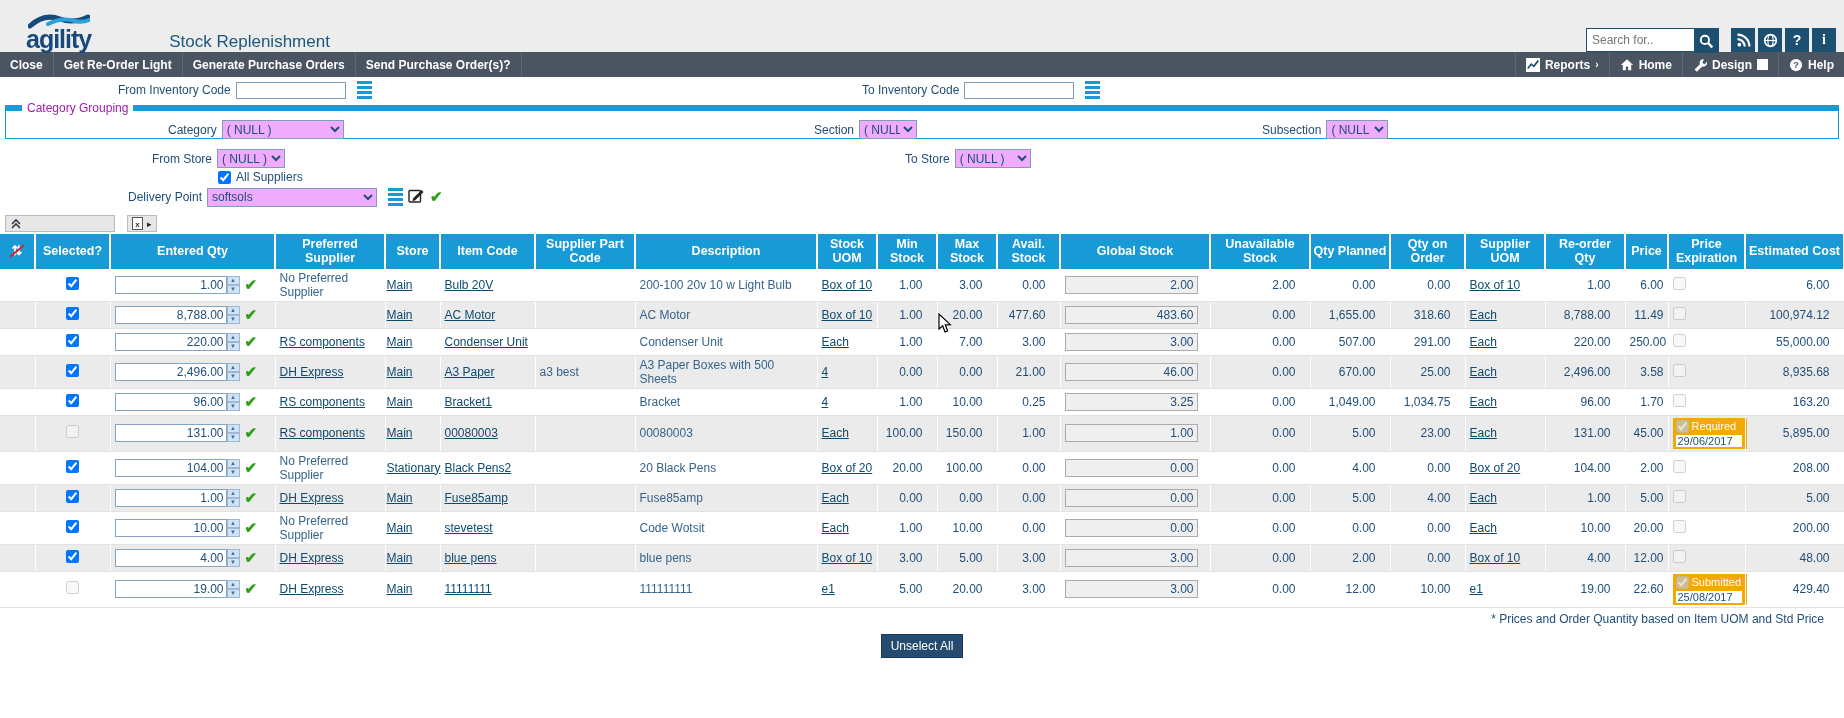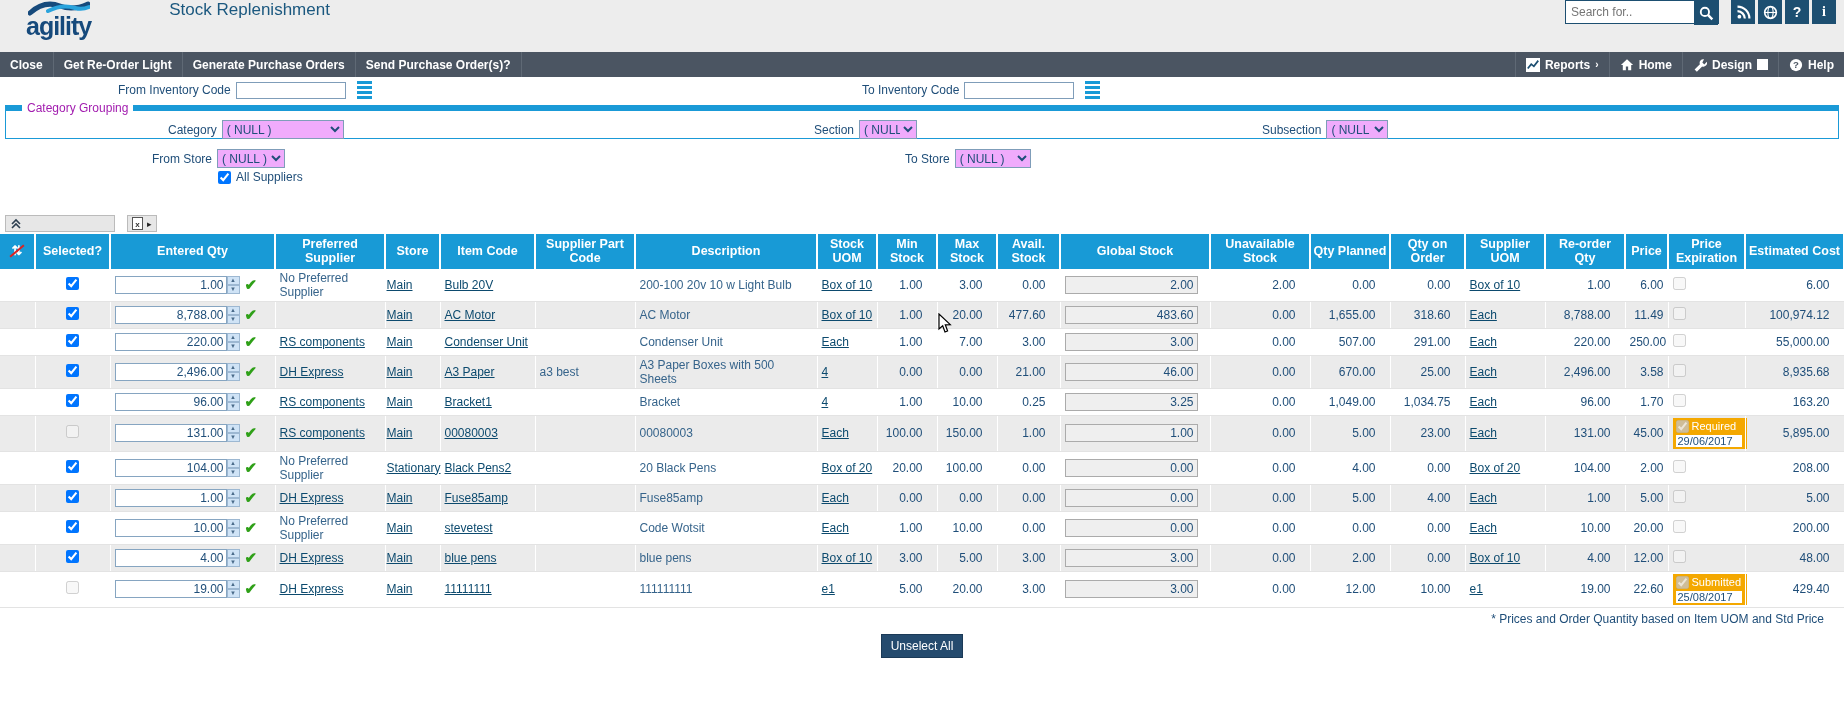--- a/index.html
+++ b/index.html
@@ -1,26 +1,26 @@
 <!DOCTYPE html>
 <html><head>
 <meta charset="utf-8">
 <style>
   * { box-sizing: border-box; margin:0; padding:0; }
   html,body { width:1844px; height:718px; overflow:hidden; background:#fff;
     font-family:"Liberation Sans", sans-serif; }
   
-  .tophdr { height:52px; background:#ededed; display:flex; align-items:flex-start; position:relative; }
+  .tophdr { height:52px; background:#ededed; display:flex; align-items:flex-end; position:relative; }
   .logo { margin-left:26px; display:flex; flex-direction:column; align-items:center; line-height:1; }
   .logo svg { width:62px; height:16px; display:block; }
   .logo-text { font-size:25px; font-weight:bold; color:#164a7c; letter-spacing:-1px; margin-top:-2px; }
   .page-title { margin-left:78px; font-size:17px; color:#1b587f; }
   .hdr-right { margin-left:auto; margin-right:8px; display:flex; align-items:center; gap:3px; }
   .searchwrap { display:flex; border:1px solid #1d4f71; background:#fff; height:24px; }
-  .searchwrap input { border:none; outline:none; width:128px; font-size:12px; padding:0 5px; color:#333; }
+  .searchwrap input { border:none; outline:none; width:107px; font-size:12px; padding:0 5px; color:#333; }
   .sqbtn { width:24px; height:24px; background:#1d4f71; color:#fff; display:flex; align-items:center;
     justify-content:center; font-weight:bold; font-size:14px; cursor:pointer; }
   .sqbtn svg { width:15px; height:15px; }
   
   .toolbar { height:25px; background:#4b5562; display:flex; align-items:stretch; color:#fff;
     font-size:12px; font-weight:bold; }
   .tbtn { display:flex; align-items:center; gap:5px; padding:0 10px; border-right:1px solid #5f6975; cursor:pointer; white-space:nowrap; }
   .tb-right { margin-left:auto; display:flex; }
   .tb-right .tbtn { border-left:1px solid #5f6975; border-right:none; }
   .tbtn svg { width:14px; height:14px; }
@@ -230,20 +230,39 @@
     <select style="width:76px">
       <option>( NULL )</option>
     </select>
   </div>
 
   <div class="fgroup" style="left:218px; top:93px;">
     <input type="checkbox" checked="" style="">
     <label>All Suppliers</label>
   </div>
 
+  <div class="fgroup" style="left:128px; top:110px;">
+    <label>Delivery Point</label>
+    <select style="width:170px">
+      <option>softsols</option>
+    </select>
+    <span class="listicon">
+        <i></i>
+        <i></i>
+        <i></i>
+        <i></i>
+      </span>
+    <span class="editicon">
+      <svg viewBox="0 0 17 17">
+        <rect x="1" y="3.5" width="11.5" height="11.5" fill="#fff" stroke="#222" stroke-width="1.4" rx="1"></rect>
+        <path d="M5 11.5 L13.5 3 L15.5 5 L7 13.5 L4.6 14 Z" fill="#222"></path>
+      </svg>
+    </span>
+    <span class="gcheck">✔</span>
+  </div>
 </div>
 
 <div class="gridtools">
   <div class="gt-box wide">
     <svg viewBox="0 0 12 12">
       <polyline points="2,6 6,2 10,6" fill="none" stroke="#2c3e50" stroke-width="1.6"></polyline>
       <polyline points="2,10 6,6 10,10" fill="none" stroke="#2c3e50" stroke-width="1.6"></polyline>
     </svg>
   </div>
   <div class="gt-box">

